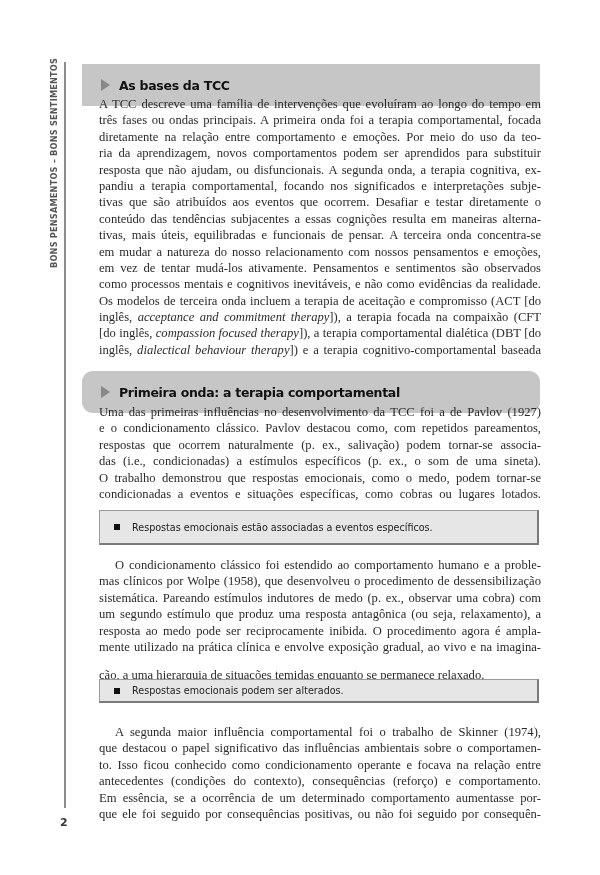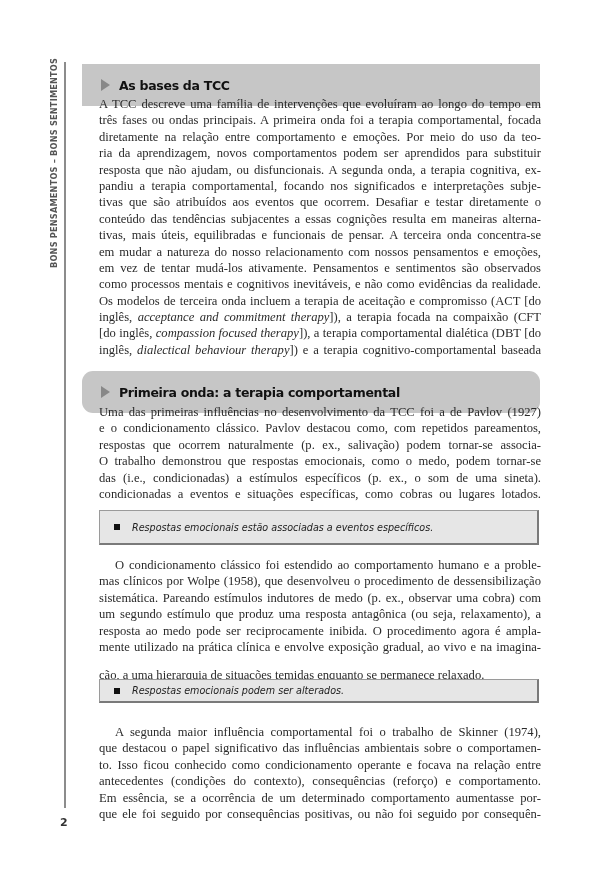--- a/index.html
+++ b/index.html
@@ -92,21 +92,20 @@
     }
     .callout .bullet {
       width: 6px; height: 6px; background: #111;
       margin-left: 14px; margin-right: 12px;
       flex: 0 0 auto;
     }
     .callout .text {
       font-family: "DejaVu Sans", sans-serif;
       font-size: 9.6px;
       color: #222;
-      font-style: italic;
     }
   </style>
 </head>
 <body>
 
 <div class="page">
 
   <div class="running-head">
     <span>BONS PENSAMENTOS – BONS SENTIMENTOS</span>
   </div>
@@ -140,22 +139,22 @@
 
   <div class="section-header" style="top:371px;border-radius:11px;">
     <div class="tri"></div>
     <div class="title">Primeira onda: a terapia comportamental</div>
   </div>
 
   <div class="para" style="top:404px;">
     <span class="ln">Uma das primeiras influências no desenvolvimento da TCC foi a de Pavlov (1927)</span>
     <span class="ln">e o condicionamento clássico. Pavlov destacou como, com repetidos pareamentos,</span>
     <span class="ln">respostas que ocorrem naturalmente (p. ex., salivação) podem tornar-se associa-</span>
+    <span class="ln">das (i.e., condicionadas) a estímulos específicos (p. ex., o som de uma sineta).</span>
     <span class="ln">O trabalho demonstrou que respostas emocionais, como o medo, podem tornar-se</span>
-    <span class="ln">das (i.e., condicionadas) a estímulos específicos (p. ex., o som de uma sineta).</span>
     <span class="ln">condicionadas a eventos e situações específicas, como cobras ou lugares lotados.</span>
   </div>
 
   <div class="callout" style="top:510px; height:35px;">
     <div class="bullet"></div>
     <div class="text">Respostas emocionais estão associadas a eventos específicos.</div>
   </div>
 
   <div class="para" style="top:557px;">
     <span class="ln indent">O condicionamento clássico foi estendido ao comportamento humano e a proble-</span>

